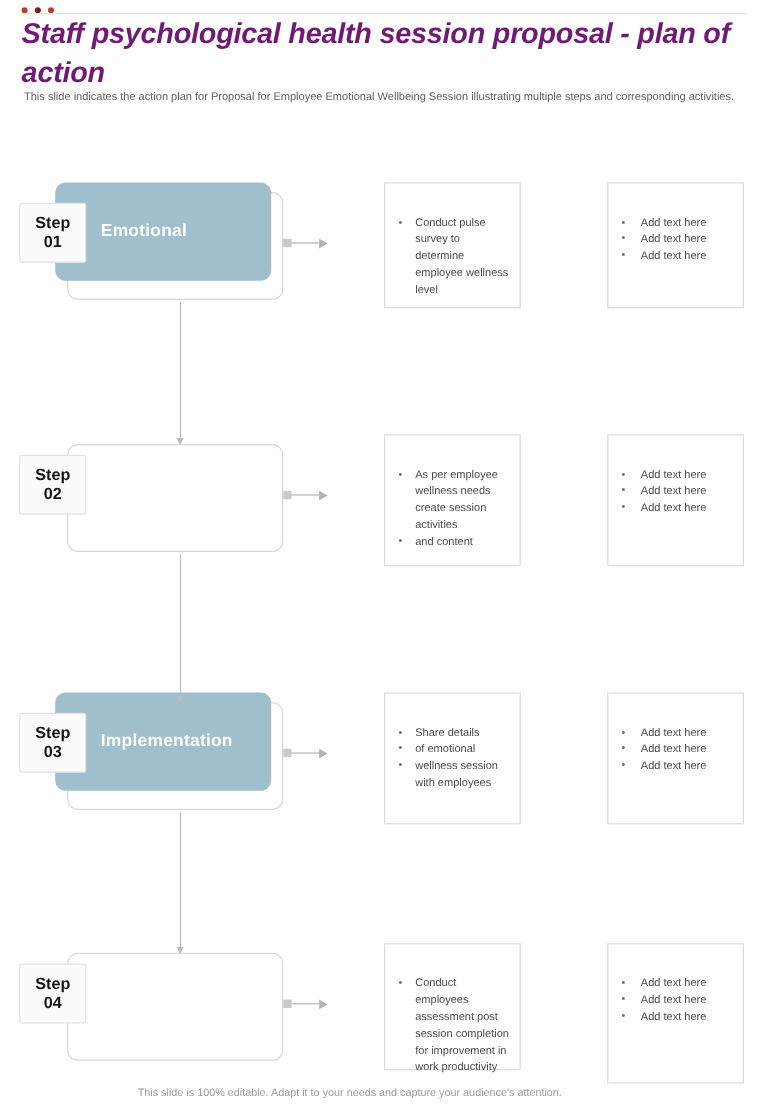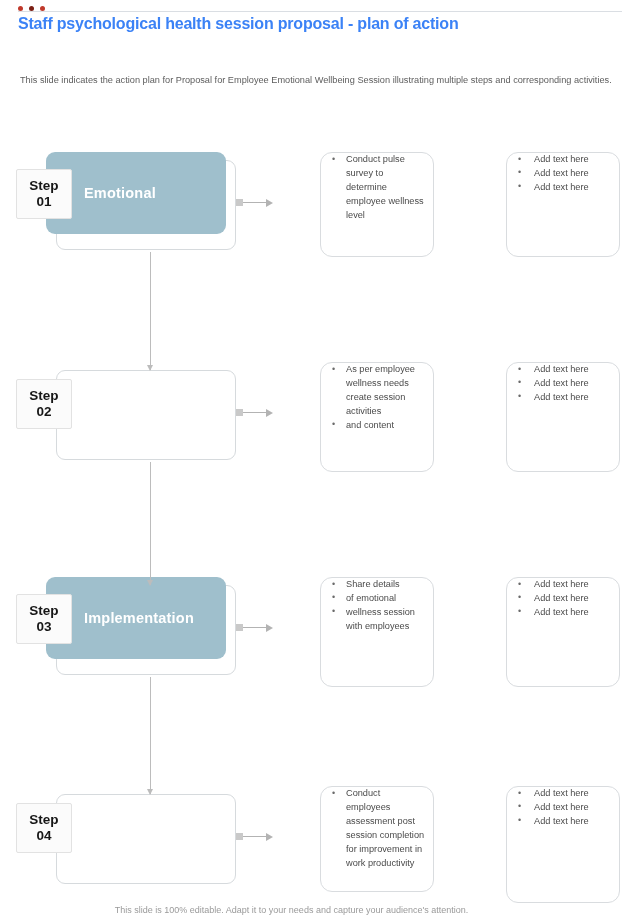--- a/index.html
+++ b/index.html
@@ -40,25 +40,26 @@
     left: 18px; top: 11px;
     width: 604px;
     height: 1px;
     background: #dadee3;
   }
   .title {
     position: absolute;
     left: 18px;
     top: 13px;
     width: 600px;
-    font-size: 16px;
+    font-size: 24px;
     font-weight: bold;
     line-height: 1.32;
-    color: #3b82f6;
+    color: #701a75;
     letter-spacing: -0.2px;
+    font-style: italic;
   }
   .subtitle {
     position: absolute;
     left: 20px;
     top: 74px;
     width: 600px;
     font-size: 9.2px;
     line-height: 1.45;
     color: #5d5d5d;
   }
@@ -181,24 +182,24 @@
     width: 0; height: 0;
     border-left: 3.5px solid transparent;
     border-right: 3.5px solid transparent;
     border-top: 6px solid #bcbcbc;
   }
 
   
   .textbox {
     position: absolute;
     border: 1px solid #d9dcdf;
-    border-radius: 12px;
+    border-radius: 0;
     background: #ffffff;
     box-sizing: border-box;
-    padding: 0 8px 8px 8px;
+    padding: 26px 8px 8px 8px;
   }
   .textbox.col-a { left: 320px; width: 114px; }
   .textbox.col-b { left: 506px; width: 114px; }
 
   .bullet-list {
     margin: 0;
     padding: 0;
     list-style: none;
   }
   .bullet-list li {

